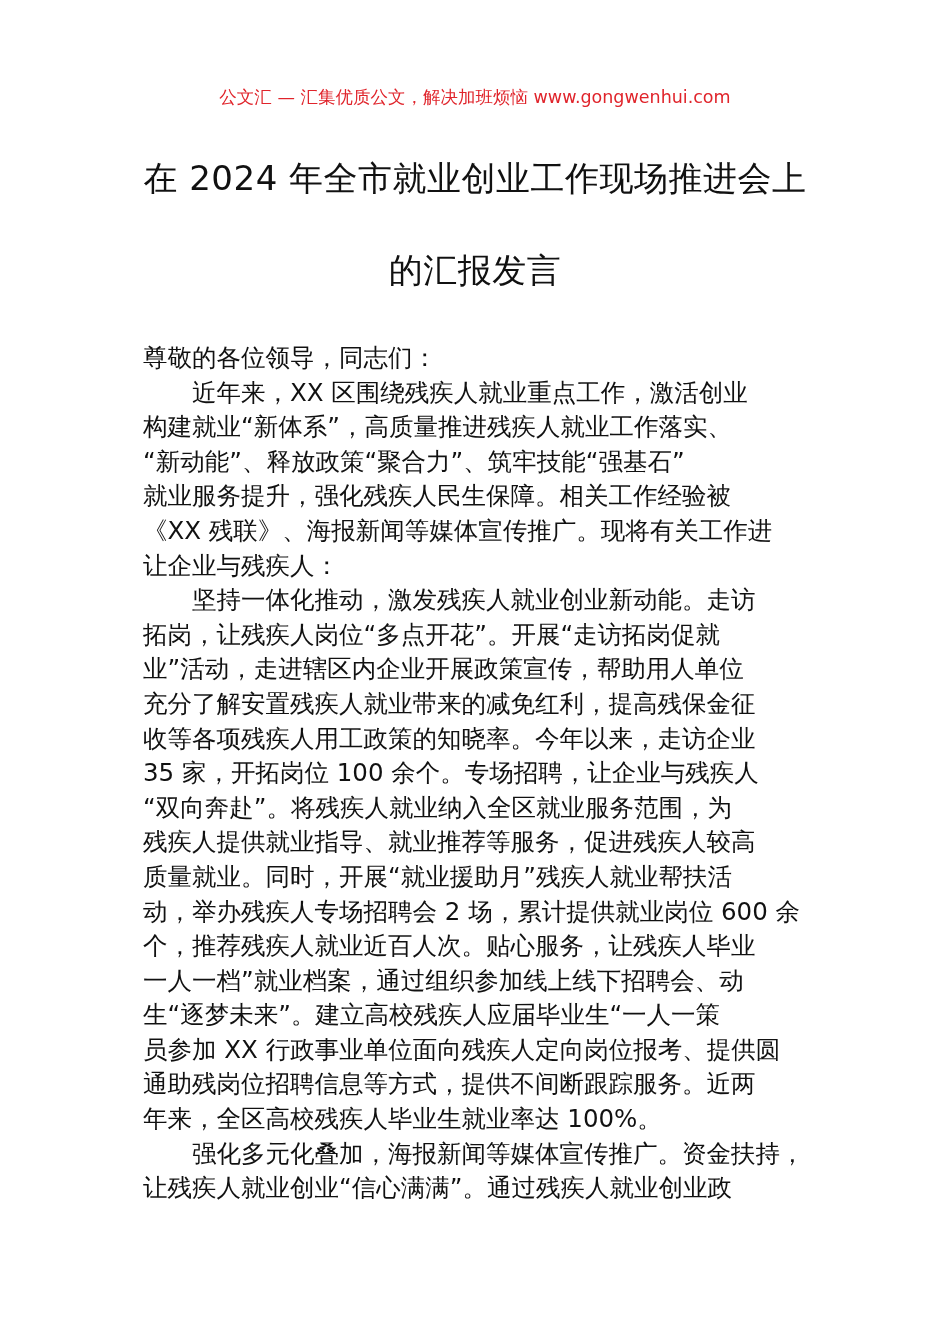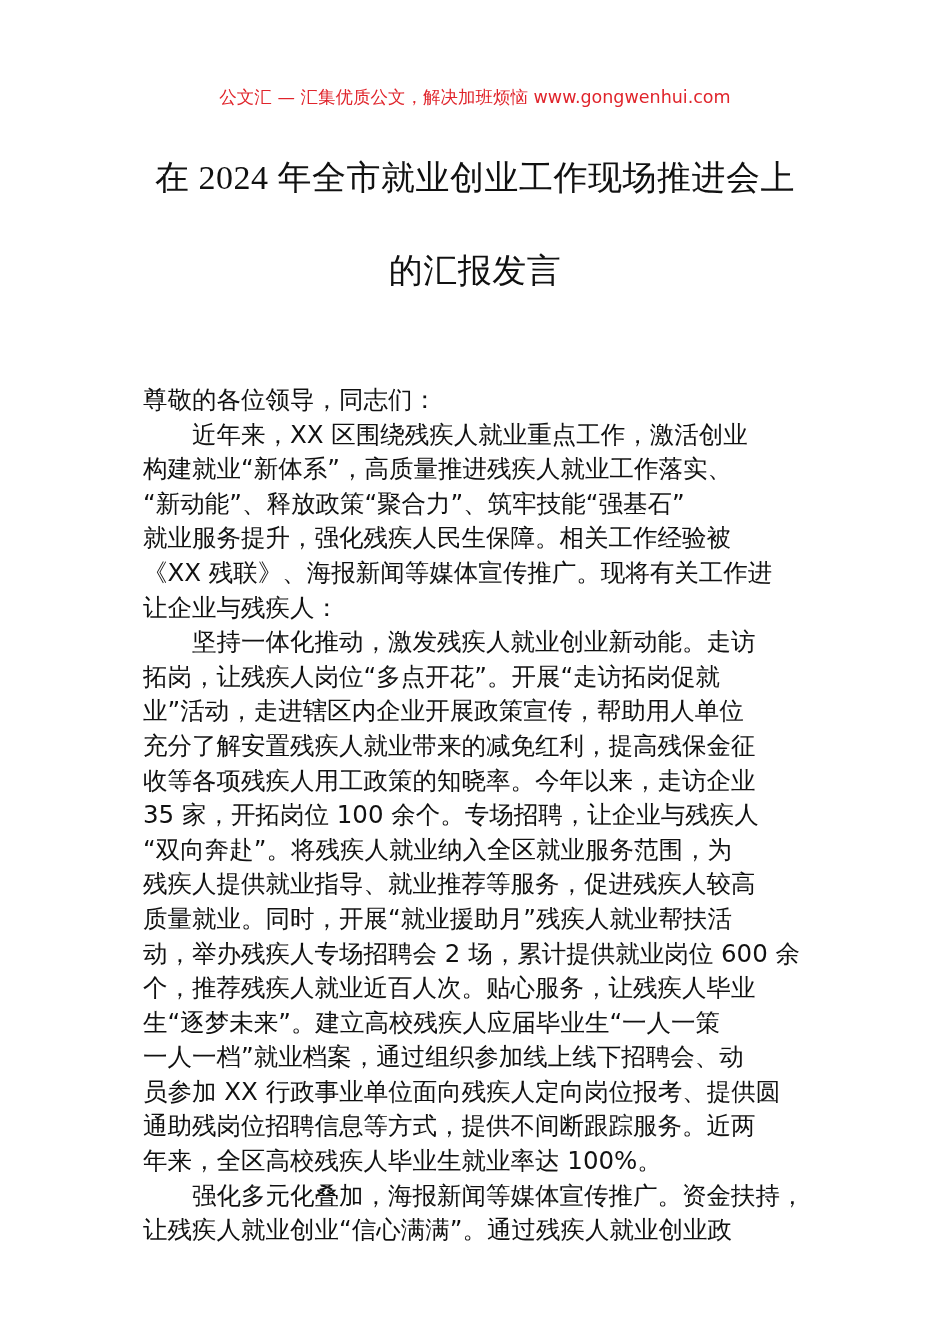--- a/index.html
+++ b/index.html
@@ -8,27 +8,26 @@
     .header-banner {
       position: absolute; top: 86px; left: 0; width: 950px; text-align: center;
       color: #e0242b; font-family: "DejaVu Sans", sans-serif; font-size: 17.5px; line-height: 22px;
       letter-spacing: 0px;
     }
     .title {
       position: absolute; left: 0; width: 950px; text-align: center;
       font-family: "DejaVu Sans", sans-serif; font-size: 34px; color: #111;
       line-height: 44px; letter-spacing: 0.5px;
     }
-    .title.l1 { top: 156px; font-family: Liberation Serif, serif; }
+    .title.l1 { top: 156px; }
     .title.l2 { top: 248px; }
     .body-text {
       position: absolute; left: 143px; top: 341px; width: 700px;
       font-family: "DejaVu Sans", sans-serif; font-size: 24.5px; color: #111;
       line-height: 34.6px;
-      margin-top: 42px;
     }
     .line { white-space: nowrap; height: 34.6px; }
     .indent { padding-left: 49px; }
   </style>
 </head>
 <body>
 
 <div class="page">
   <div class="header-banner">公文汇 — 汇集优质公文，解决加班烦恼 www.gongwenhui.com</div>
 
@@ -47,21 +46,21 @@
     <div class="line">拓岗，让残疾人岗位“多点开花”。开展“走访拓岗促就</div>
     <div class="line">业”活动，走进辖区内企业开展政策宣传，帮助用人单位</div>
     <div class="line">充分了解安置残疾人就业带来的减免红利，提高残保金征</div>
     <div class="line">收等各项残疾人用工政策的知晓率。今年以来，走访企业</div>
     <div class="line">35 家，开拓岗位 100 余个。专场招聘，让企业与残疾人</div>
     <div class="line">“双向奔赴”。将残疾人就业纳入全区就业服务范围，为</div>
     <div class="line">残疾人提供就业指导、就业推荐等服务，促进残疾人较高</div>
     <div class="line">质量就业。同时，开展“就业援助月”残疾人就业帮扶活</div>
     <div class="line">动，举办残疾人专场招聘会 2 场，累计提供就业岗位 600 余</div>
     <div class="line">个，推荐残疾人就业近百人次。贴心服务，让残疾人毕业</div>
+    <div class="line">一人一档”就业档案，通过组织参加线上线下招聘会、动</div>
     <div class="line">生“逐梦未来”。建立高校残疾人应届毕业生“一人一策</div>
-    <div class="line">一人一档”就业档案，通过组织参加线上线下招聘会、动</div>
     <div class="line">员参加 XX 行政事业单位面向残疾人定向岗位报考、提供圆</div>
     <div class="line">通助残岗位招聘信息等方式，提供不间断跟踪服务。近两</div>
     <div class="line">年来，全区高校残疾人毕业生就业率达 100%。</div>
     <div class="line indent">强化多元化叠加，海报新闻等媒体宣传推广。资金扶持，</div>
     <div class="line">让残疾人就业创业“信心满满”。通过残疾人就业创业政</div>
   </div>
 </div>
 
 </body></html>

